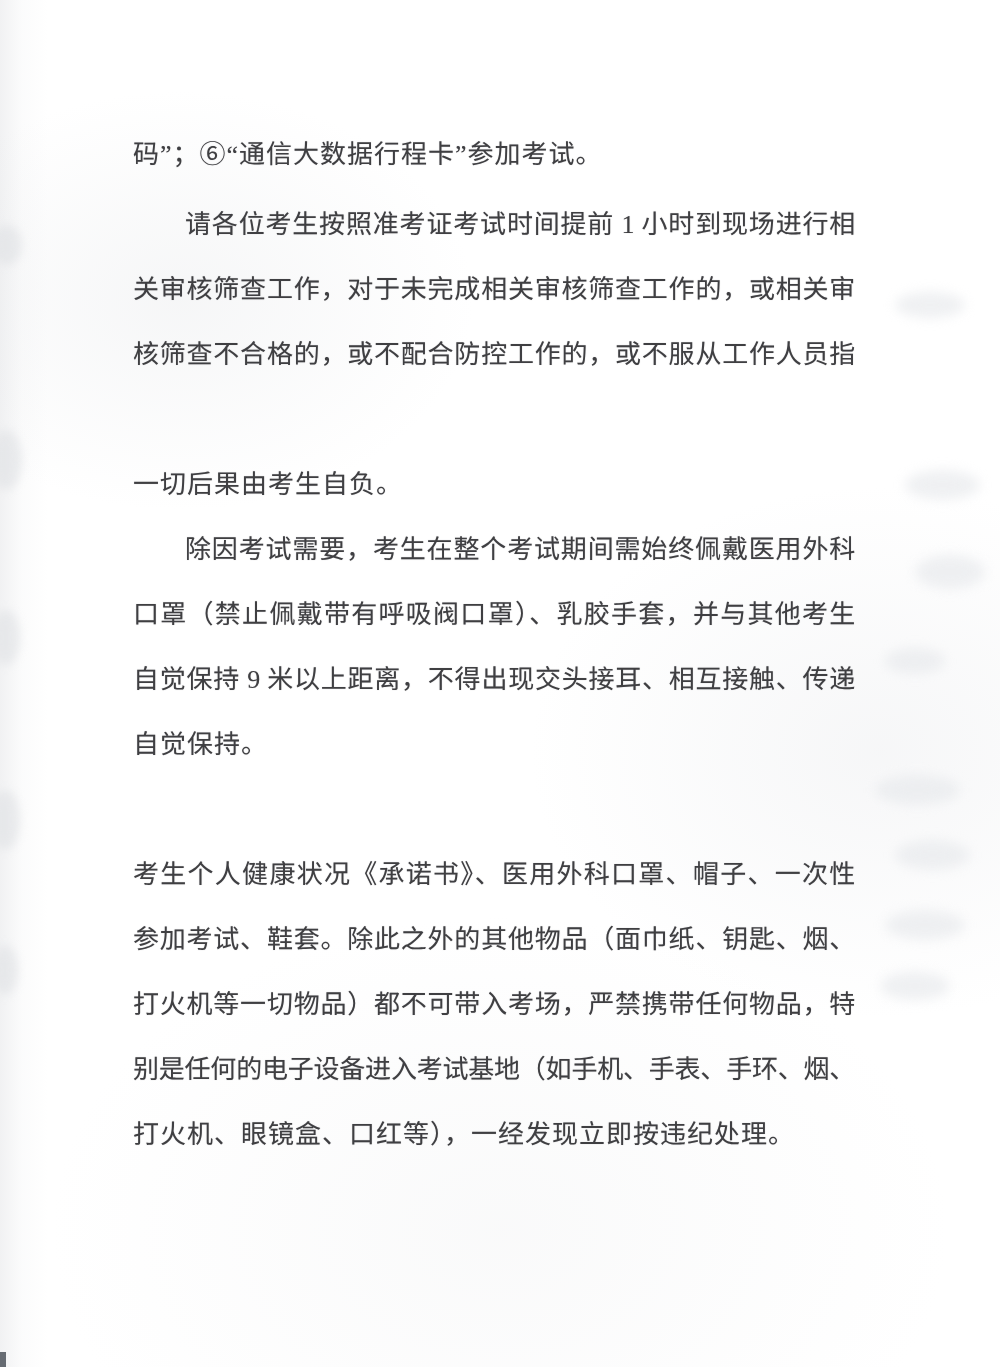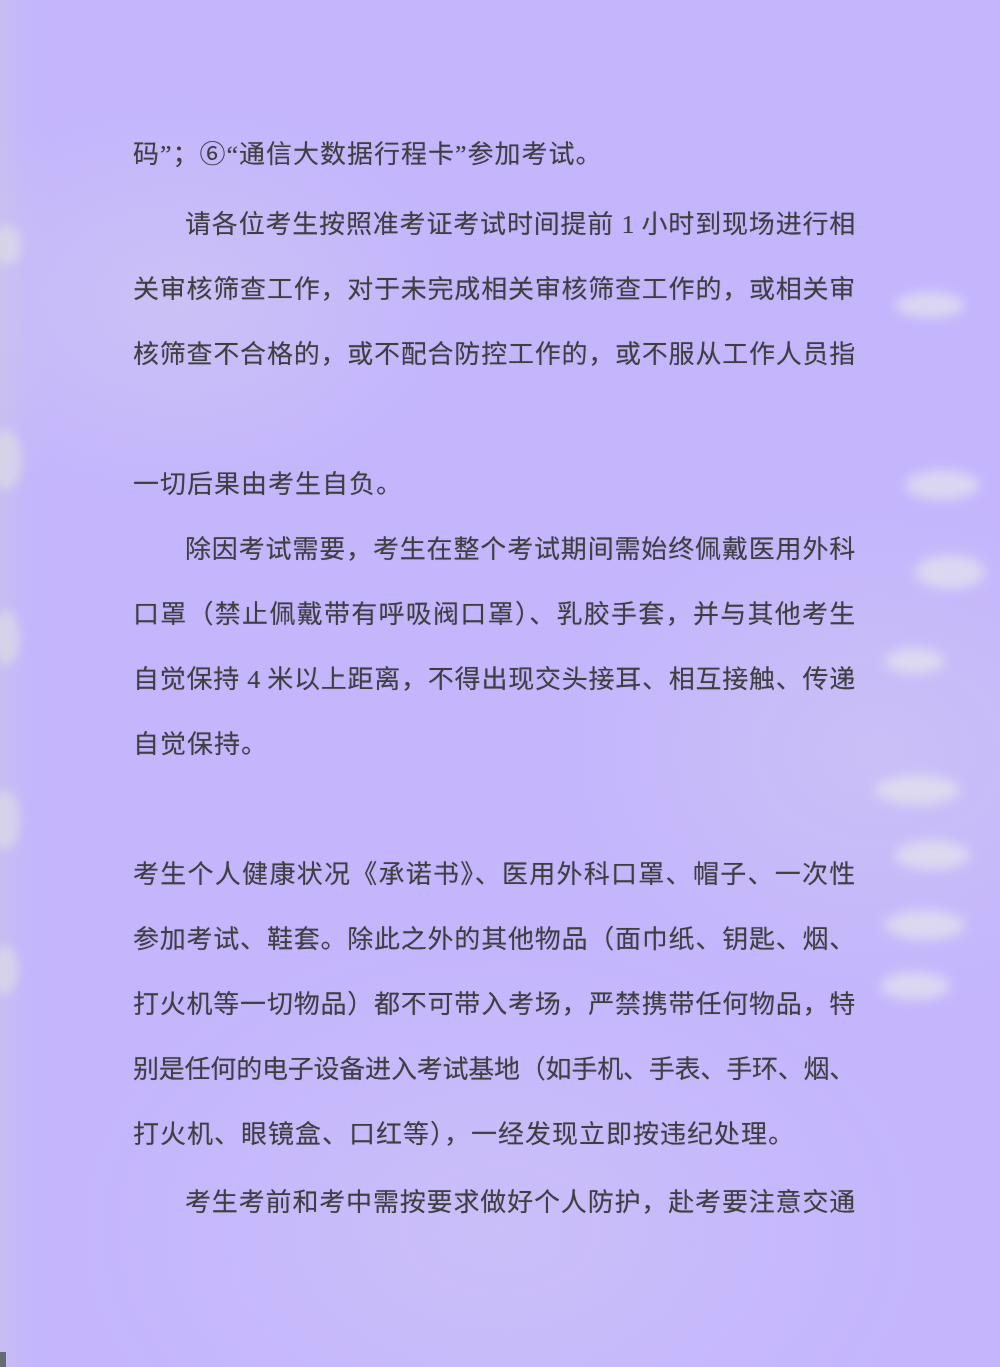--- a/index.html
+++ b/index.html
@@ -1,20 +1,20 @@
 <!DOCTYPE html>
 <html lang="zh-CN"><head>
 <meta charset="utf-8">
 <style>
   html,body{margin:0;padding:0;background:#e9e9e9;}
   .page{
     position:relative;
     width:1000px;height:1367px;
     margin:0 auto;
-    background:#c4b5fd;
+    background:#ffffff;
     overflow:hidden;
     font-family:"Liberation Serif","DejaVu Serif",serif;
   }
   
   .page::before{
     content:"";
     position:absolute;inset:0;
     background:
       radial-gradient(420px 300px at 18% 22%, rgba(222,224,227,.28), rgba(222,224,227,0) 70%),
       radial-gradient(500px 380px at 88% 55%, rgba(220,222,226,.25), rgba(220,222,226,0) 70%),
@@ -53,28 +53,27 @@
 <div class="page">
 
   <div class="text-block">
     <div class="line loose" style="top:136px">码”；⑥“通信大数据行程卡”参加考试。</div>
     <div class="line fill indent" style="top:206px">请各位考生按照准考证考试时间提前 1 小时到现场进行相</div>
     <div class="line fill" style="top:271px">关审核筛查工作，对于未完成相关审核筛查工作的，或相关审</div>
     <div class="line fill" style="top:336px">核筛查不合格的，或不配合防控工作的，或不服从工作人员指</div>
     <div class="line fill indent" style="top:531px">除因考试需要，考生在整个考试期间需始终佩戴医用外科</div>
     <div class="line loose" style="top:466px">一切后果由考生自负。</div>
     <div class="line fill" style="top:596px">口罩（禁止佩戴带有呼吸阀口罩）、乳胶手套，并与其他考生</div>
-    <div class="line fill" style="top:661px">自觉保持 4 米以上距离，不得出现交头接耳、相互接触、传递</div>
+    <div class="line fill" style="top:661px">自觉保持 9 米以上距离，不得出现交头接耳、相互接触、传递</div>
     <div class="line loose" style="top:726px">自觉保持。</div>
     <div class="line fill" style="top:856px">考生个人健康状况《承诺书》、医用外科口罩、帽子、一次性</div>
     <div class="line fill" style="top:921px">参加考试、鞋套。除此之外的其他物品（面巾纸、钥匙、烟、</div>
     <div class="line fill" style="top:986px">打火机等一切物品）都不可带入考场，严禁携带任何物品，特</div>
     <div class="line fill" style="top:1051px">别是任何的电子设备进入考试基地（如手机、手表、手环、烟、</div>
     <div class="line loose" style="top:1116px">打火机、眼镜盒、口红等），一经发现立即按违纪处理。</div>
-    <div class="line fill indent" style="top:1184px">考生考前和考中需按要求做好个人防护，赴考要注意交通</div>
   </div>
 
   <div class="smudge" style="left:895px;top:292px;width:70px;height:26px"></div>
   <div class="smudge" style="left:905px;top:470px;width:75px;height:30px"></div>
   <div class="smudge" style="left:915px;top:555px;width:70px;height:34px"></div>
   <div class="smudge" style="left:885px;top:648px;width:60px;height:26px"></div>
   <div class="smudge" style="left:875px;top:775px;width:85px;height:30px"></div>
   <div class="smudge" style="left:895px;top:840px;width:75px;height:30px"></div>
   <div class="smudge" style="left:885px;top:910px;width:80px;height:30px"></div>
   <div class="smudge" style="left:880px;top:972px;width:70px;height:28px"></div>

